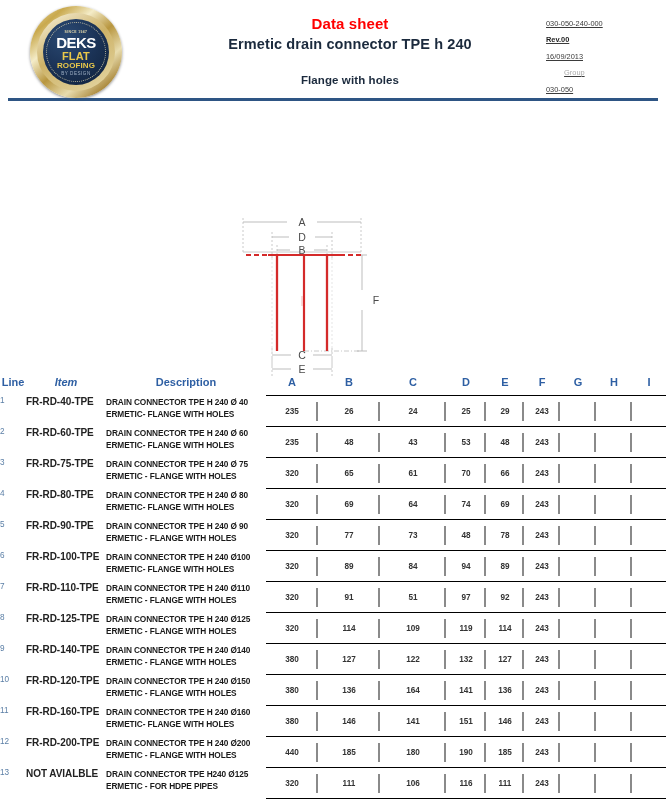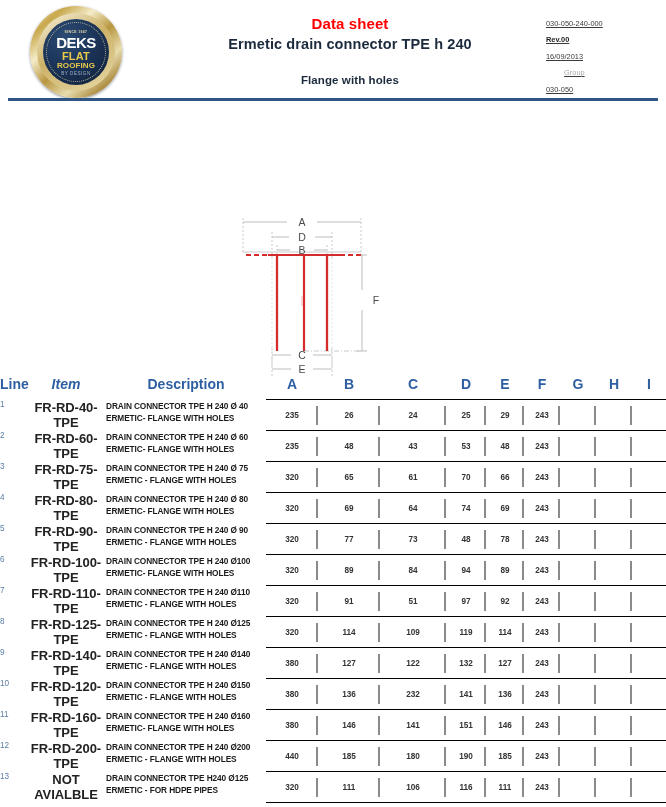--- a/index.html
+++ b/index.html
@@ -118,21 +118,21 @@
     position: absolute;
     left: 0; top: 376px;
     width: 666px;
   }
   table.spec {
     border-collapse: collapse;
     width: 666px;
     table-layout: fixed;
   }
   table.spec th {
-    font-size: 14px; font-weight: bold; color: #2e5fa3;
+    font-size: 11px; font-weight: bold; color: #2e5fa3;
     padding: 0 0 7px 0; text-align: center; vertical-align: top;
   }
   th.th-line  { width: 26px; text-align: left; padding-left: 8px; }
   th.th-item  { width: 80px; text-align: left; font-style: italic; }
   th.th-desc  { width: 160px; text-align: center; }
   th.c-a { width: 52px; }
   th.c-b { width: 62px; }
   th.c-c { width: 66px; }
   th.c-d { width: 40px; }
   th.c-e { width: 38px; }
@@ -141,22 +141,22 @@
   th.c-h { width: 36px; }
   th.c-i { width: 34px; }
 
   table.spec td { padding: 0; vertical-align: top; }
 
   td.cell-line {
     font-size: 8.2px; color: #5b7fa6;
     padding: 3px 0 0 8px;
   }
   td.cell-item {
-    font-size: 13px; color: #222; font-weight: bold;
-    padding: 3px 0 0 0; letter-spacing: -.05px; text-align: center;
+    font-size: 10px; color: #222; font-weight: bold;
+    padding: 3px 0 0 0; letter-spacing: -.05px;
   }
   td.cell-desc {
     font-size: 8.3px; color: #1a1a1a; font-weight: bold;
     padding: 2px 6px 2px 0; line-height: 1.55;
     letter-spacing: -.1px;
   }
   .desc-l1, .desc-l2 { white-space: nowrap; }
 
   td.num {
     font-size: 8.2px; color: #333; font-weight: bold;
@@ -636,21 +636,21 @@
             <div class="desc-l1">DRAIN CONNECTOR TPE H 240 Ø150</div>
             <div class="desc-l2">ERMETIC - FLANGE WITH HOLES</div>
           </td>
           <td class="num sep c-a">
             <span class="v">380</span>
           </td>
           <td class="num sep c-b">
             <span class="v">136</span>
           </td>
           <td class="num sep c-c">
-            <span class="v">232</span>
+            <span class="v">164</span>
           </td>
           <td class="num sep c-d">
             <span class="v">141</span>
           </td>
           <td class="num sep c-e">
             <span class="v">136</span>
           </td>
           <td class="num sep c-f">
             <span class="v">243</span>
           </td>

